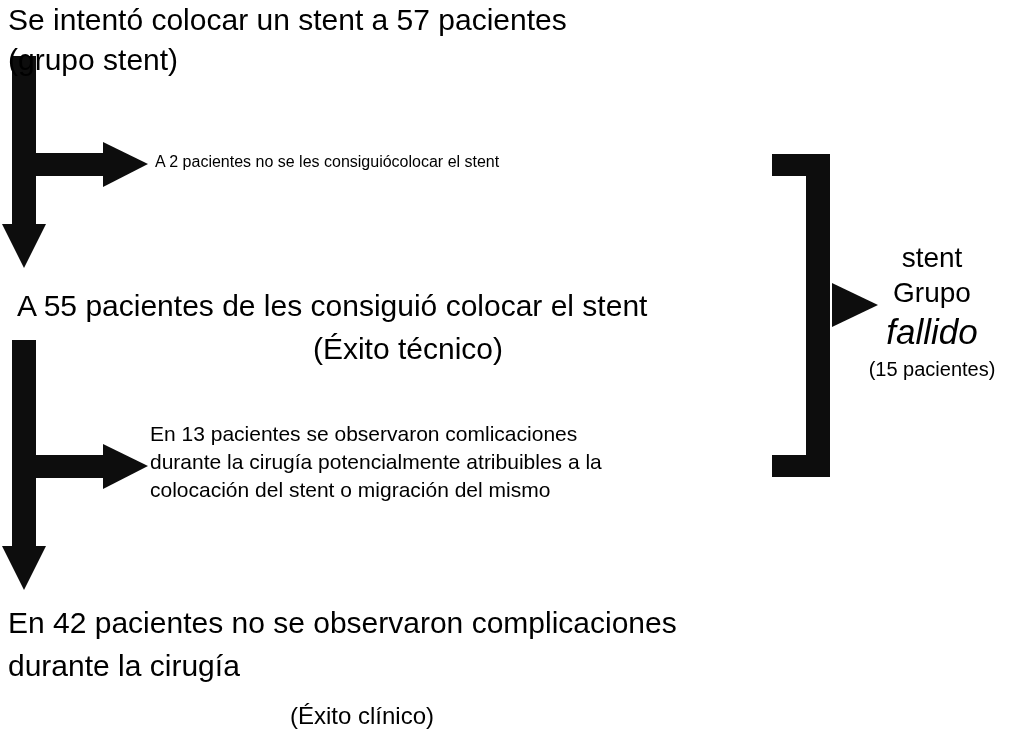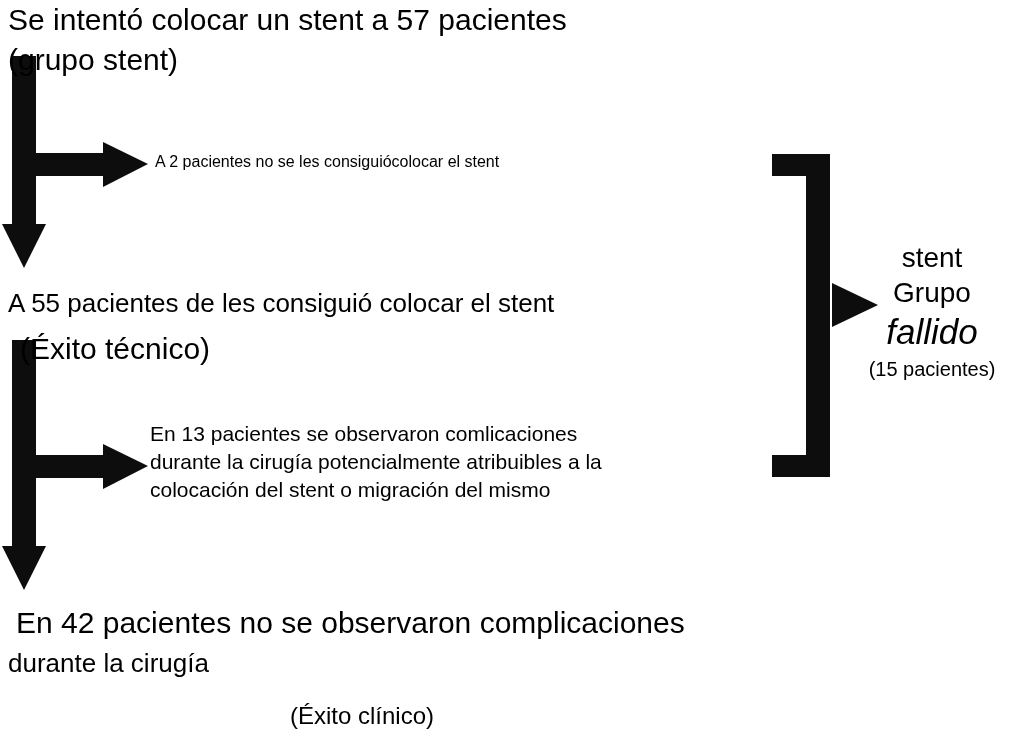--- a/index.html
+++ b/index.html
@@ -40,51 +40,52 @@
 
   
   #branch1-text {
     left: 155px;
     top: 153px;
     font-size: 16px;
   }
 
   
   #success-line1 {
-    left: 8px;
+    left: 17px;
     top: 288px;
-    font-size: 26px;
+    font-size: 30px;
   }
   #success-line2 {
-    left: 20px;
+    left: 8px;
     top: 331px;
     width: 800px;
     font-size: 30px;
+    text-align: center;
   }
 
   
   #branch2-text {
     left: 150px;
     top: 420px;
     width: 620px;
     font-size: 21px;
     text-align: left;
     line-height: 1.34;
   }
 
   
   #bottom-line1 {
-    left: 16px;
+    left: 8px;
     top: 605px;
     font-size: 30px;
   }
   #bottom-line2 {
     left: 8px;
     top: 648px;
-    font-size: 26px;
+    font-size: 30px;
   }
   #bottom-line3 {
     left: 12px;
     top: 702px;
     width: 700px;
     font-size: 24px;
     text-align: center;
   }
 
   

